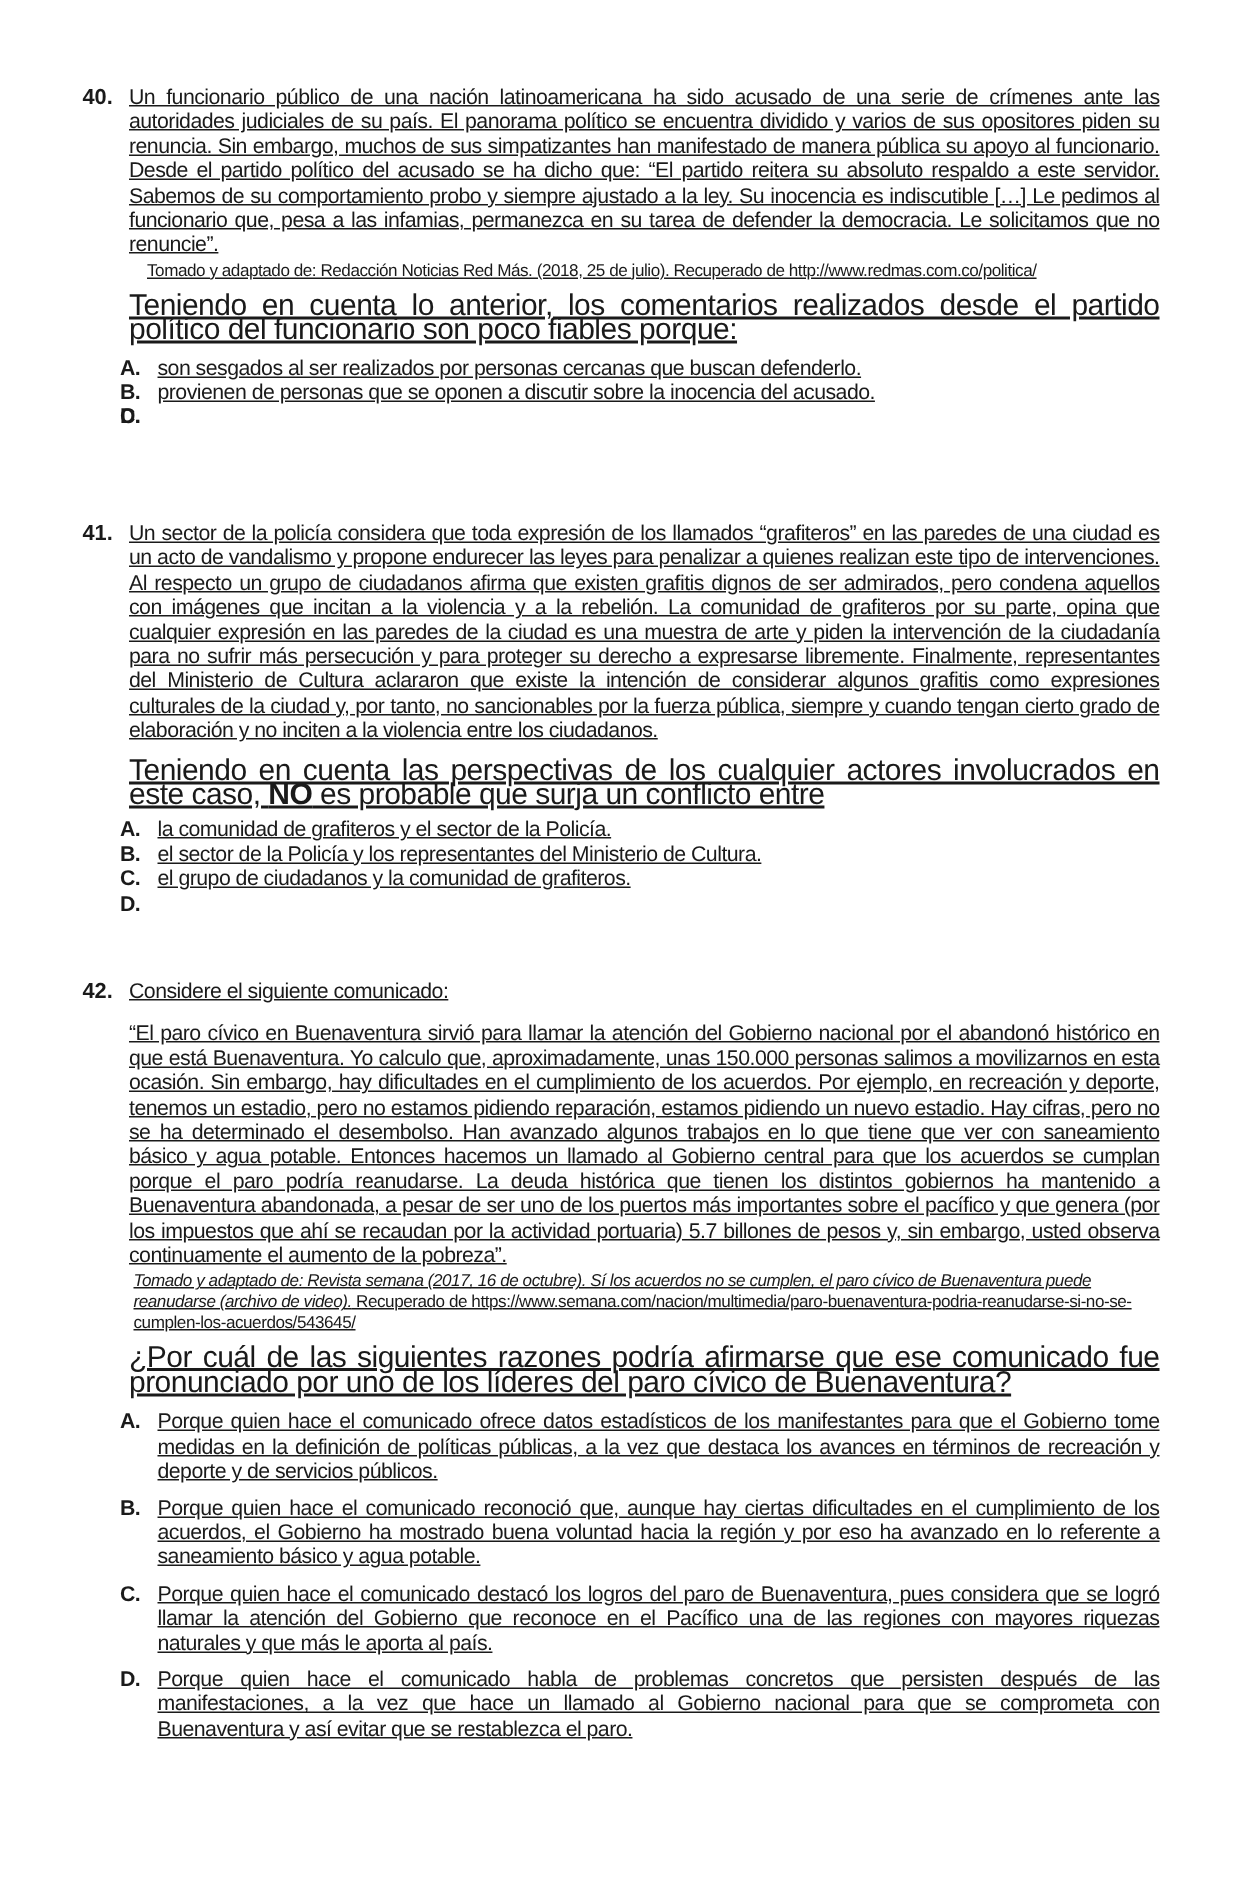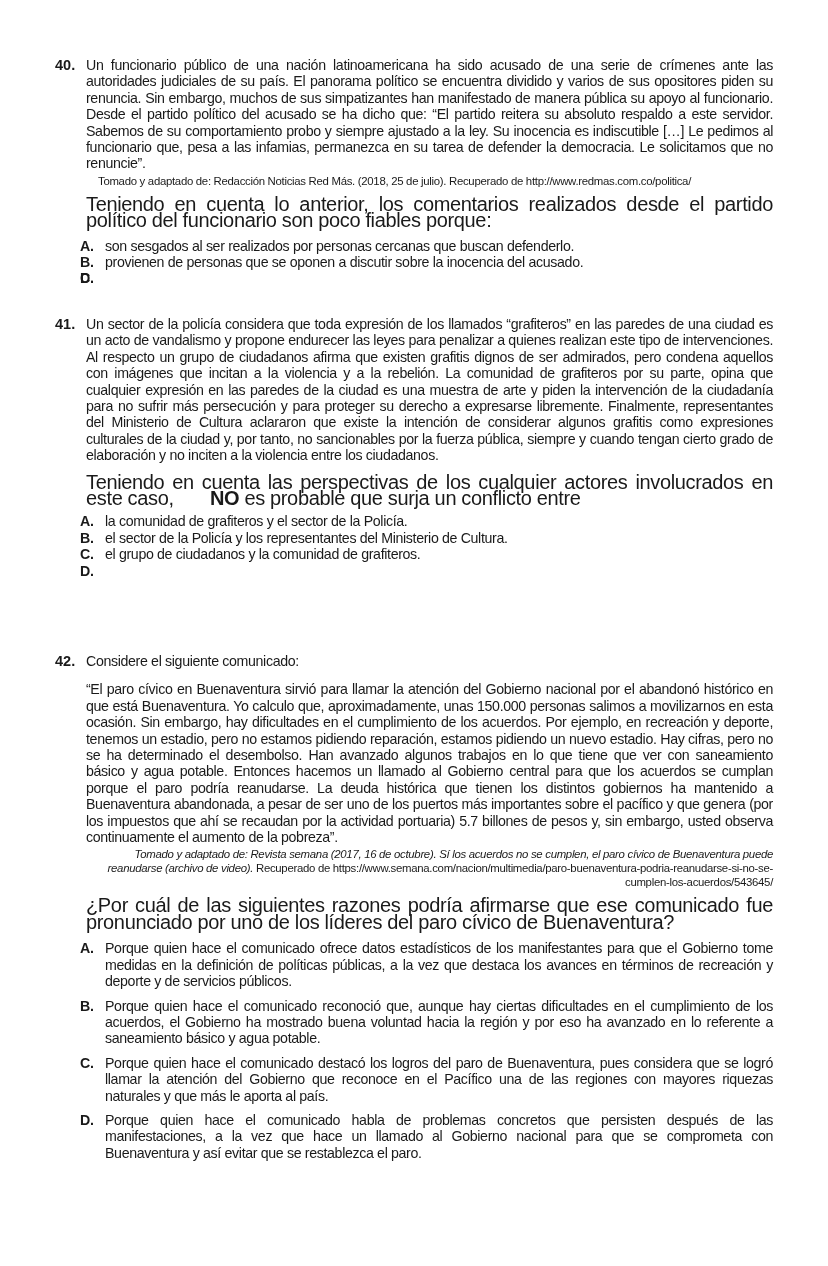--- a/index.html
+++ b/index.html
@@ -1,57 +1,57 @@
 <!DOCTYPE html>
 <html><head>
 <meta charset="utf-8">
 <style>
   html, body { margin: 0; padding: 0; background: #ffffff; }
   body {
     width: 828px; height: 1266px; overflow: hidden; position: relative;
     font-family: "Liberation Sans", sans-serif; color: #1a1a1a;
   }
   .page { position: absolute; left: 0; top: 0; width: 828px; }
-  .q { position: absolute; left: 55px; width: 718px; }
+  .q { position: absolute; left: 55px; width: 718px; text-decoration: underline; }
   .qnum { position: absolute; left: 0; top: 0; font-weight: bold; font-size: 14.5px; letter-spacing: 0; }
   .para {
     margin: 0 0 0 31px; font-size: 14.2px; line-height: 16.4px;
     text-align: justify; font-stretch: condensed; letter-spacing: -0.35px;
   }
   .source {
     margin: 2px 0 0 43px; font-size: 11.4px; line-height: 14px; letter-spacing: -0.3px;
   }
-  .source.right { text-align: right; margin-left: 34px; }
+  .source.right { text-align: left; margin-left: 34px; }
   .src-italic { font-style: italic; }
   .stem { margin: 8px 0 0 31px; font-size: 20px; line-height: 16.4px; text-align: justify; letter-spacing: -0.35px; }
   .opts { margin: 9px 0 0 25px; padding: 0; list-style: none; }
   .opt { position: relative; padding-left: 25px; font-size: 14.2px; line-height: 16.4px; text-align: justify; letter-spacing: -0.35px; }
   .opt.spaced { margin-bottom: 8px; }
   .opt-letter { position: absolute; left: 0; top: 0; font-weight: bold; }
-  b.strong { font-weight: bold; margin-left: 31px; }
+  b.strong { font-weight: bold; }
 </style>
 </head>
 <body>
 
 <div class="page">
 
   <section class="q" style="top:57px;">
     <span class="qnum">40.</span>
     <p class="para">Un funcionario público de una nación latinoamericana ha sido acusado de una serie de crímenes ante las autoridades judiciales de su país. El panorama político se encuentra dividido y varios de sus opositores piden su renuncia. Sin embargo, muchos de sus simpatizantes han manifestado de manera pública su apoyo al funcionario. Desde el partido político del acusado se ha dicho que: “El partido reitera su absoluto respaldo a este servidor. Sabemos de su comportamiento probo y siempre ajustado a la ley. Su inocencia es indiscutible […] Le pedimos al funcionario que, pesa a las infamias, permanezca en su tarea de defender la democracia. Le solicitamos que no renuncie”.</p>
     <p class="source">Tomado y adaptado de: Redacción Noticias Red Más. (2018, 25 de julio). Recuperado de http://www.redmas.com.co/politica/</p>
     <p class="stem">Teniendo en cuenta lo anterior, los comentarios realizados desde el partido político del funcionario son poco fiables porque:</p>
     <ul class="opts">
       <li class="opt"><span class="opt-letter">A.</span><span>son sesgados al ser realizados por personas cercanas que buscan defenderlo.</span></li>
       <li class="opt"><span class="opt-letter">B.</span><span>provienen de personas que se oponen a discutir sobre la inocencia del acusado.</span></li>
       <li class="opt"><span class="opt-letter">C.</span></li>
       <li class="opt"><span class="opt-letter">D.</span></li>
     </ul>
   </section>
 
-  <section class="q" style="top:316px;">
+  <section class="q" style="top:348px;">
     <span class="qnum">41.</span>
     <p class="para">Un sector de la policía considera que toda expresión de los llamados “grafiteros” en las paredes de una ciudad es un acto de vandalismo y propone endurecer las leyes para penalizar a quienes realizan este tipo de intervenciones. Al respecto un grupo de ciudadanos afirma que existen grafitis dignos de ser admirados, pero condena aquellos con imágenes que incitan a la violencia y a la rebelión. La comunidad de grafiteros por su parte, opina que cualquier expresión en las paredes de la ciudad es una muestra de arte y piden la intervención de la ciudadanía para no sufrir más persecución y para proteger su derecho a expresarse libremente. Finalmente, representantes del Ministerio de Cultura aclararon que existe la intención de considerar algunos grafitis como expresiones culturales de la ciudad y, por tanto, no sancionables por la fuerza pública, siempre y cuando tengan cierto grado de elaboración y no inciten a la violencia entre los ciudadanos.</p>
     <p class="stem" style="margin-top:10px;"><span>Teniendo en cuenta las perspectivas de los cualquier actores involucrados en este caso, </span><b class="strong">NO</b><span> es probable que surja un conflicto entre</span></p>
     <ul class="opts" style="margin-top:7px;">
       <li class="opt"><span class="opt-letter">A.</span><span>la comunidad de grafiteros y el sector de la Policía.</span></li>
       <li class="opt"><span class="opt-letter">B.</span><span>el sector de la Policía y los representantes del Ministerio de Cultura.</span></li>
       <li class="opt"><span class="opt-letter">C.</span><span>el grupo de ciudadanos y la comunidad de grafiteros.</span></li>
       <li class="opt"><span class="opt-letter">D.</span></li>
     </ul>
   </section>

